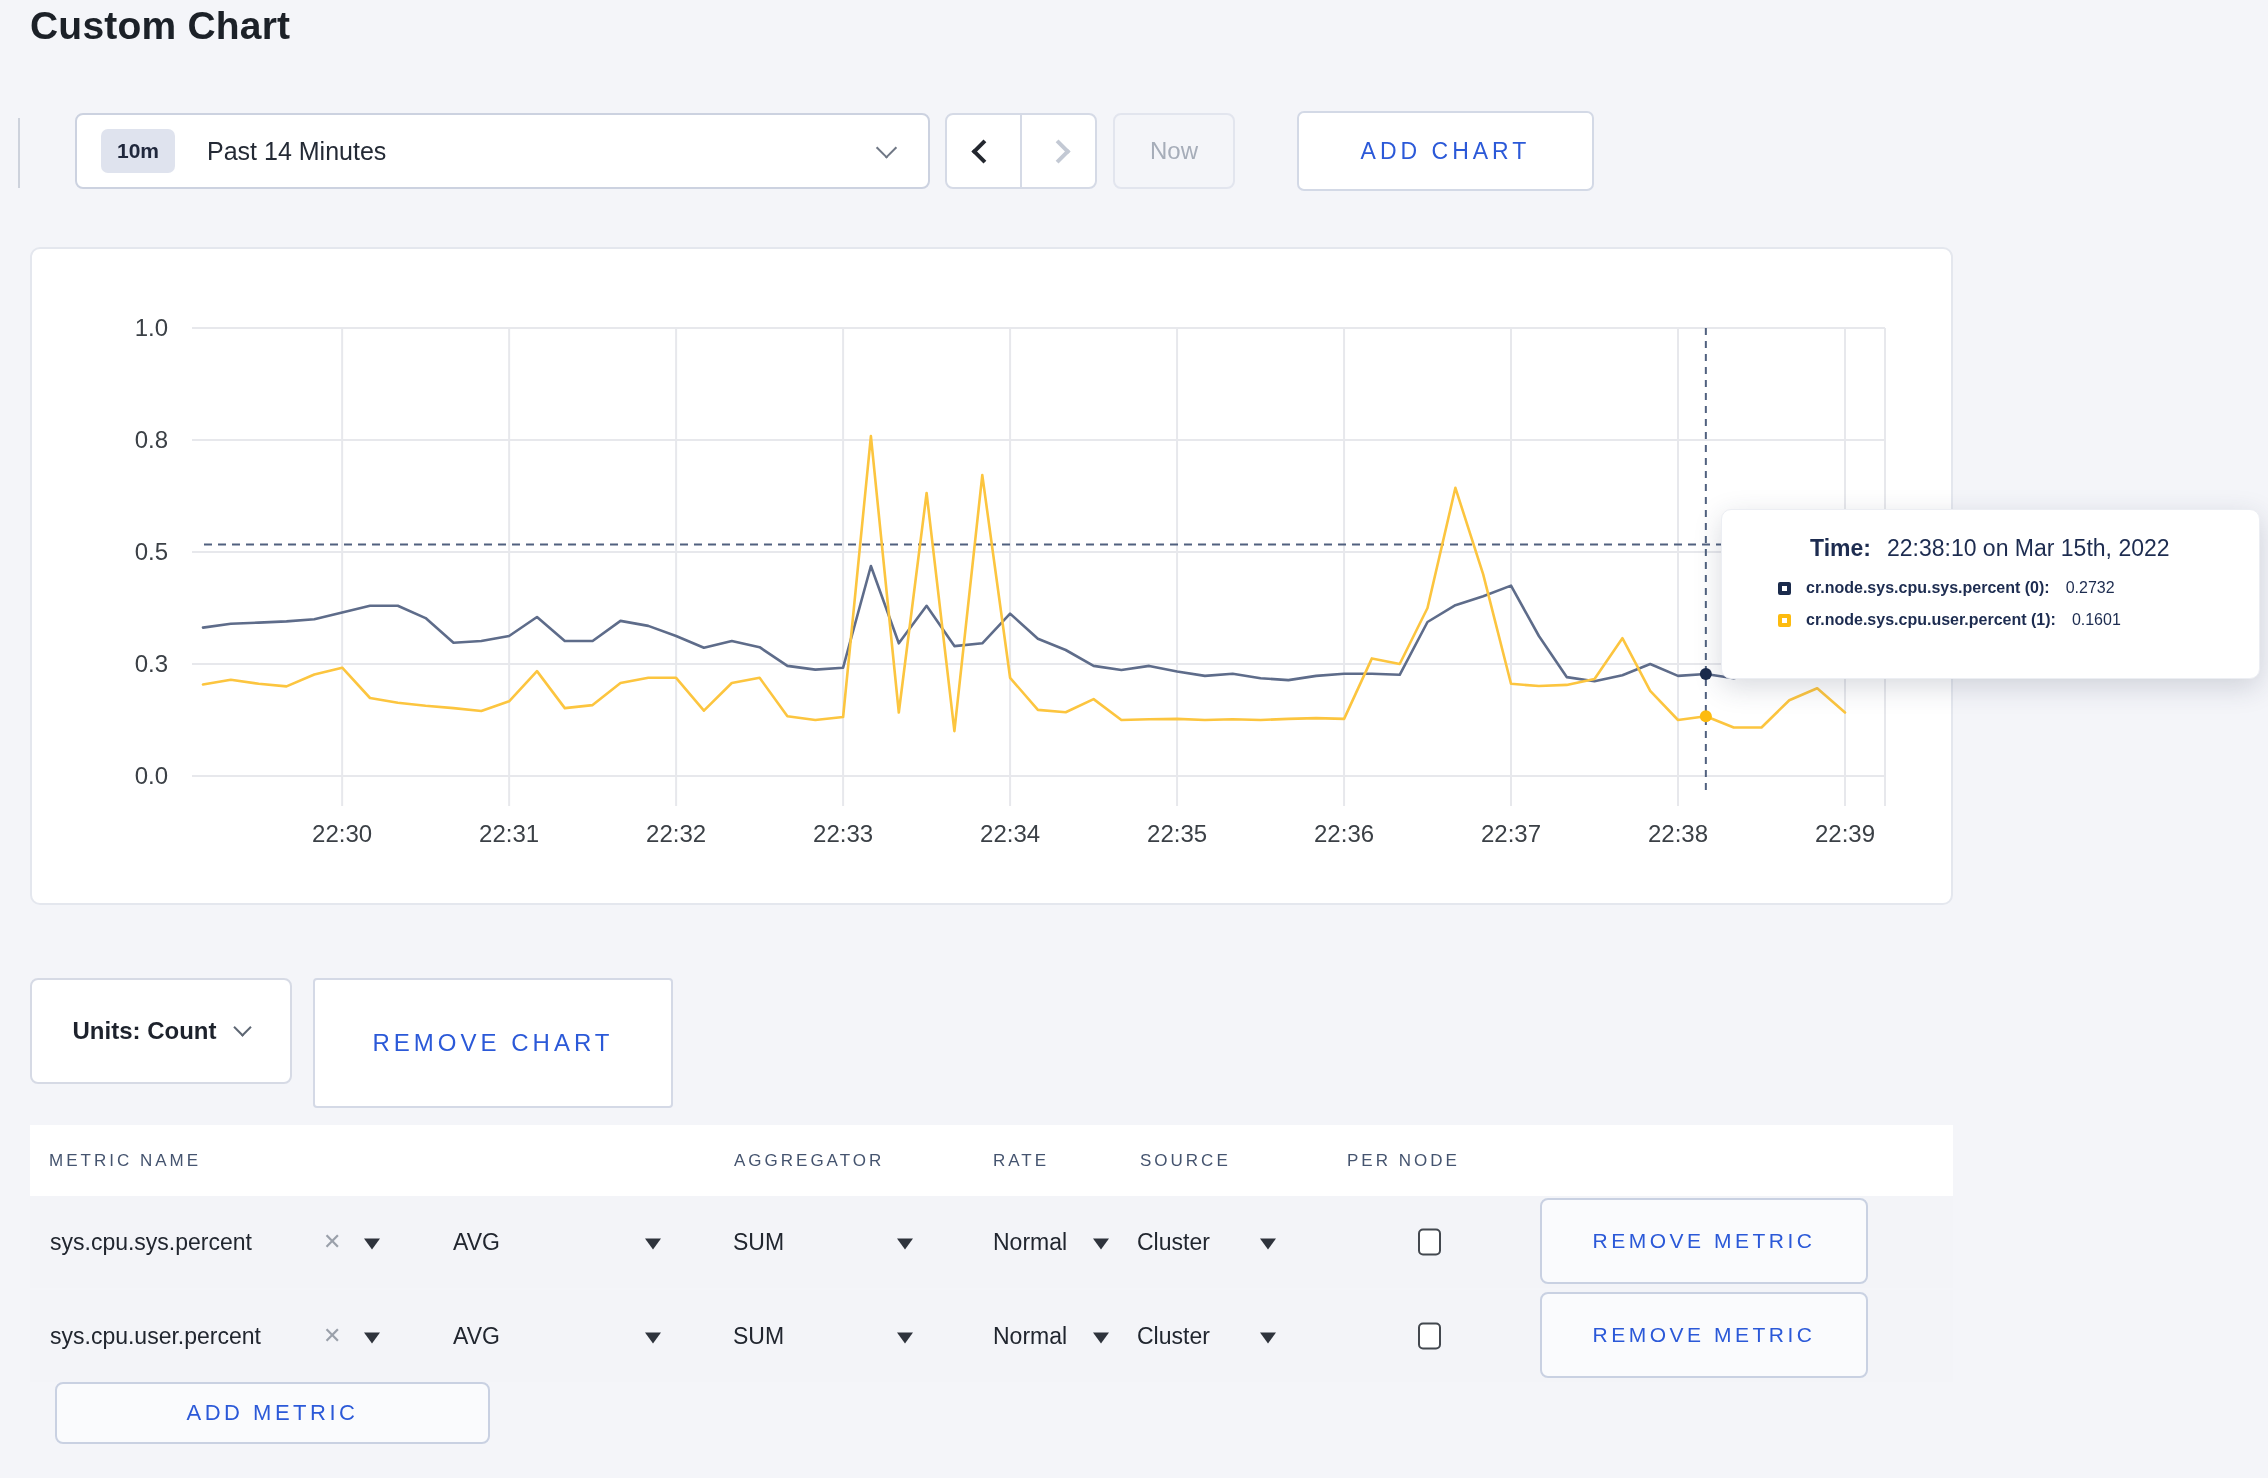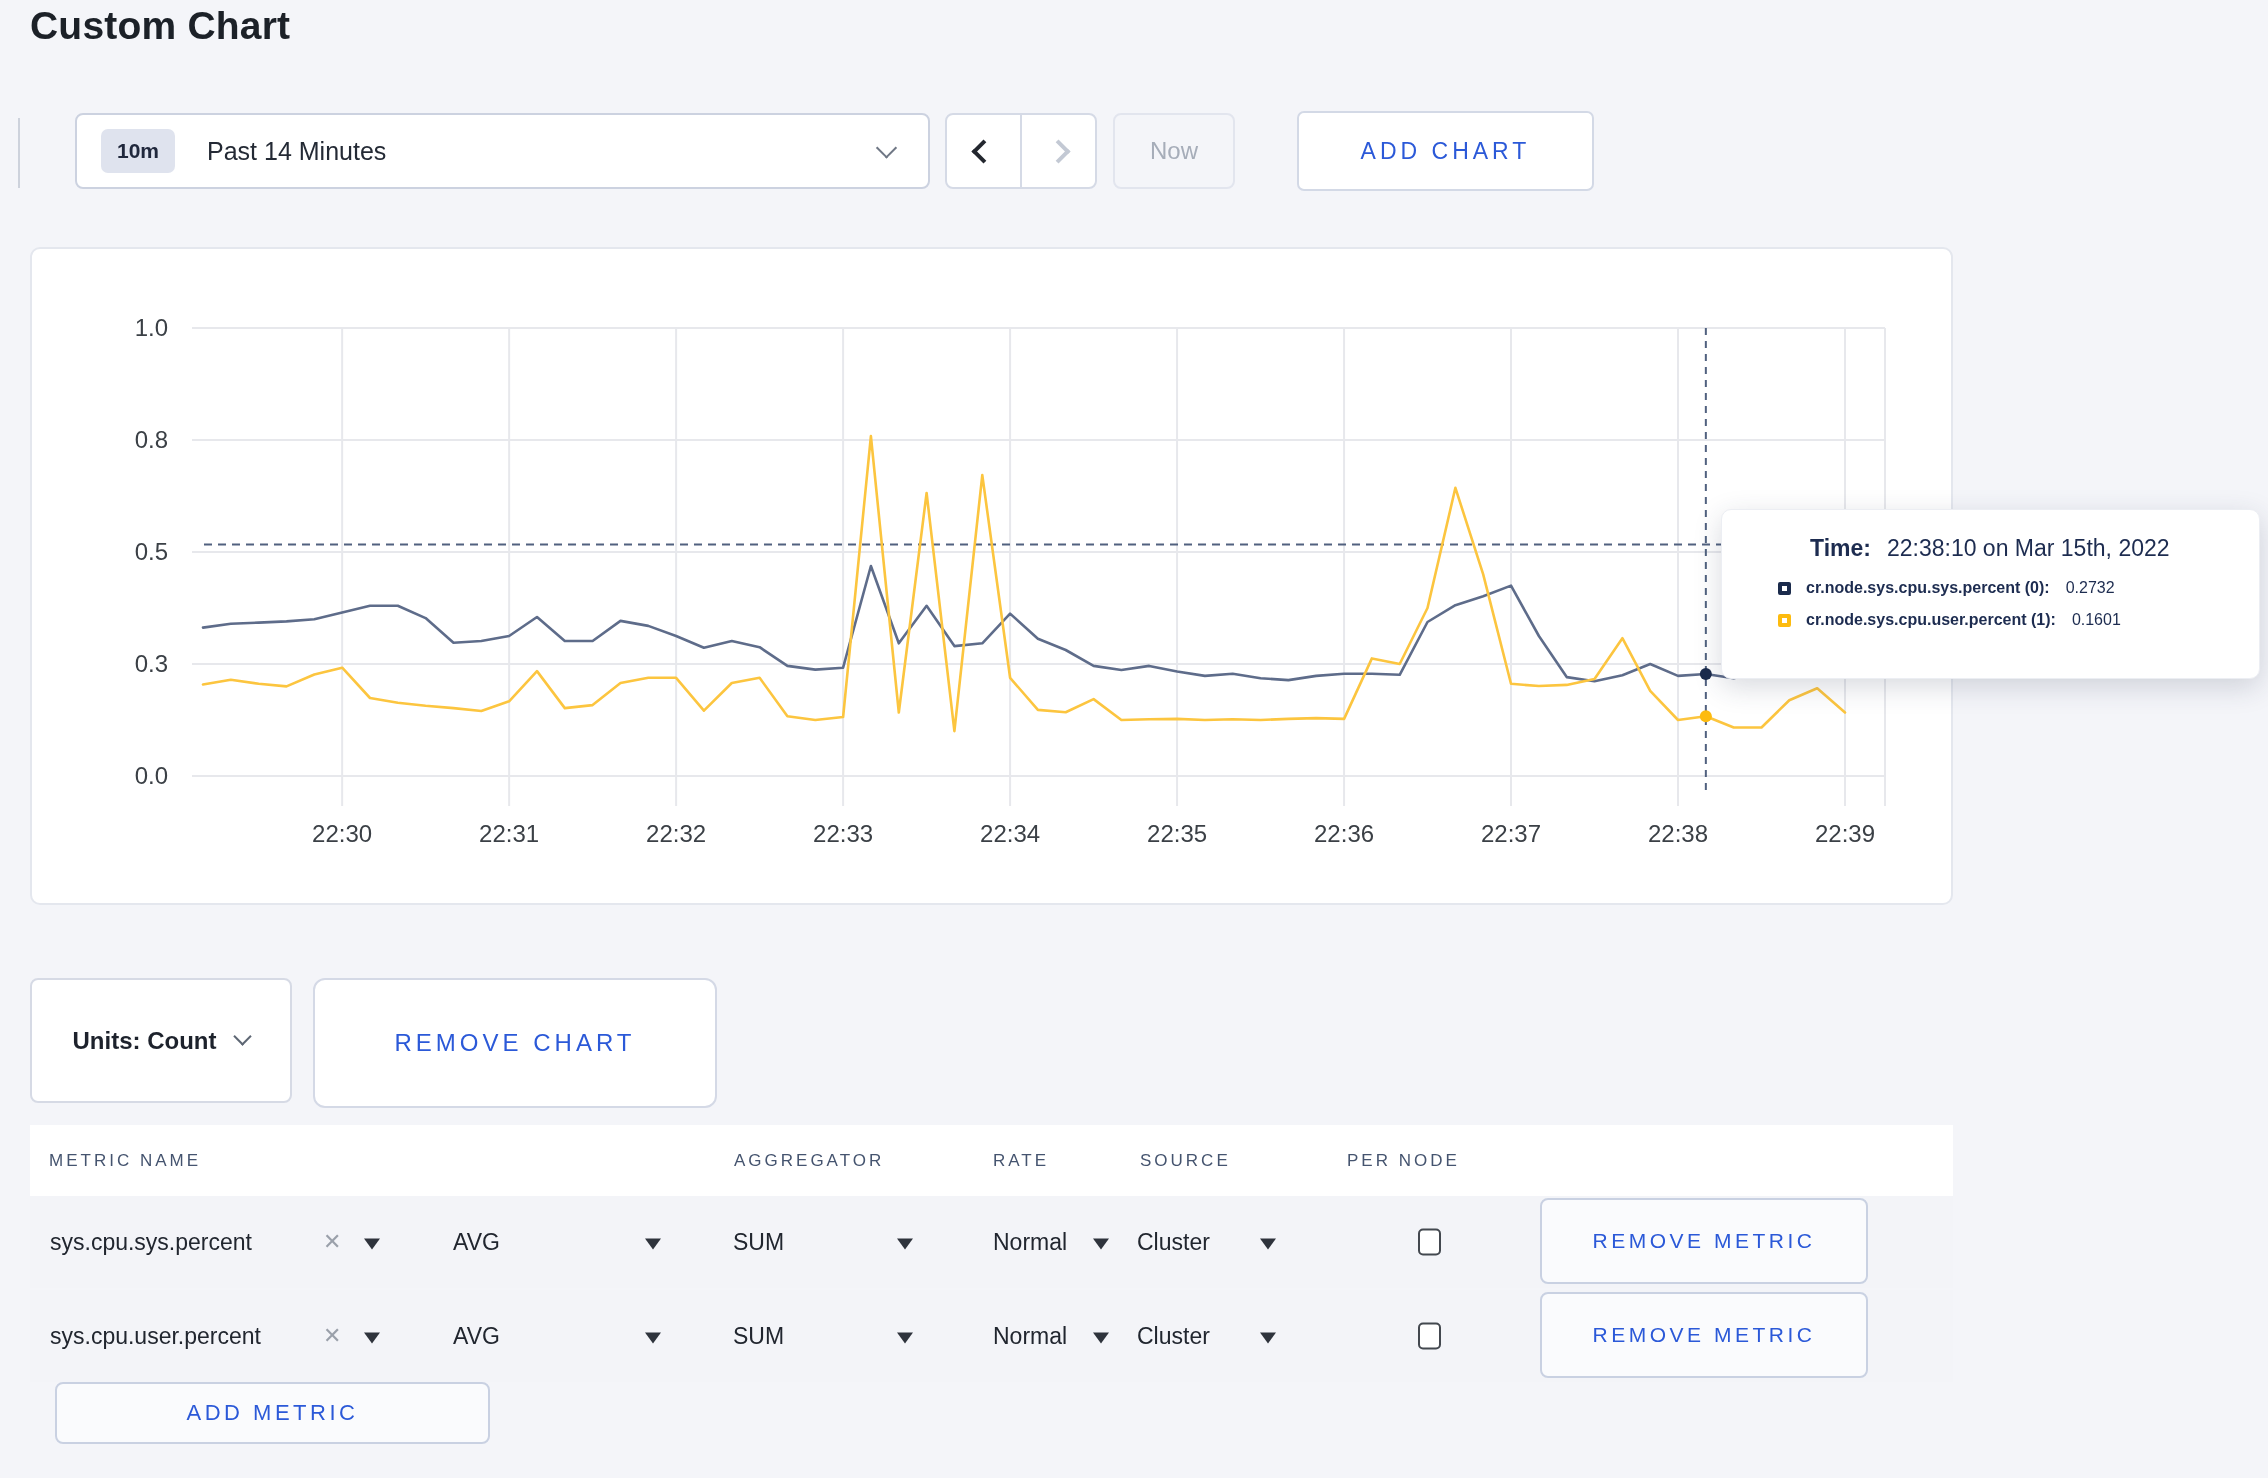--- a/index.html
+++ b/index.html
@@ -75,32 +75,32 @@
   .tt-time-row .lbl { font-weight:700; margin-right:16px; }
   .tt-series-row { display:flex; align-items:center; font-size:16px; margin-bottom:14px;text-align:right; }
   .tt-swatch {
     width:13px; height:13px; border:4px solid #1b2b4c; border-radius:2px;
     margin-right:15px; background:#fff; flex:none;
   }
   .tt-name { font-weight:700; margin-right:16px; }
   .tt-val { font-weight:400; }
   
   .units-btn {
-    position:absolute; left:30px; top:978px; width:262px; height:125px;
+    position:absolute; left:30px; top:978px; width:262px; height:106px;
     background:#fff; border:2px solid #d6dae5; border-radius:8px;
     display:flex; align-items:center; justify-content:center; gap:20px; cursor:pointer;
   }
   .units-btn .txt { font-size:24px; font-weight:700; color:#1d222c; }
   .units-chev {
     width:13px; height:13px; border-right:2.5px solid #5d6673; border-bottom:2.5px solid #5d6673;
     transform:translateY(-4px) rotate(45deg);
   }
   .remove-chart-btn {
-    position:absolute; left:313px; top:978px; width:404px; height:130px;
-    background:#fff; border:2px solid #d4d9e6; border-radius:12px;
+    position:absolute; left:313px; top:978px; width:360px; height:130px;
+    background:#fff; border:2px solid #d4d9e6; border-radius:4px;
     font-size:24px; letter-spacing:4px; color:#2b59d8;
     display:flex; align-items:center; justify-content:center; font-family:inherit; cursor:pointer;
   }
   
   .tbl-header {
     position:absolute; left:30px; top:1125px; width:1923px; height:71px; background:#fff;
   }
   .tbl-header .h {
     position:absolute; top:50%; transform:translateY(-50%);
     font-size:17px; letter-spacing:3px; color:#45546f; font-weight:400;

